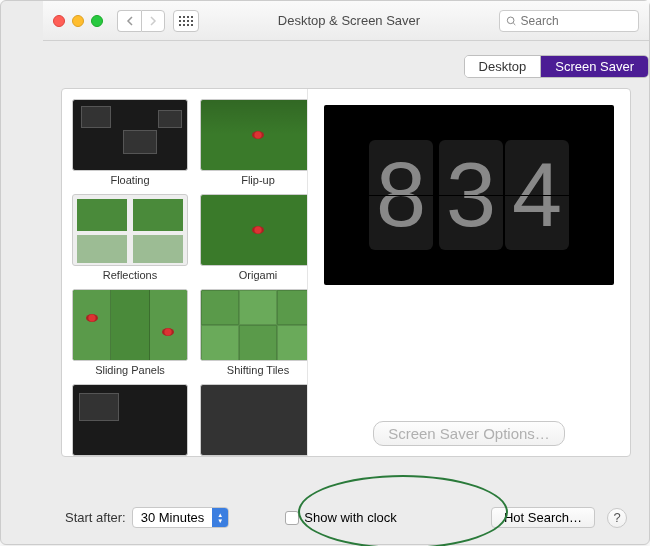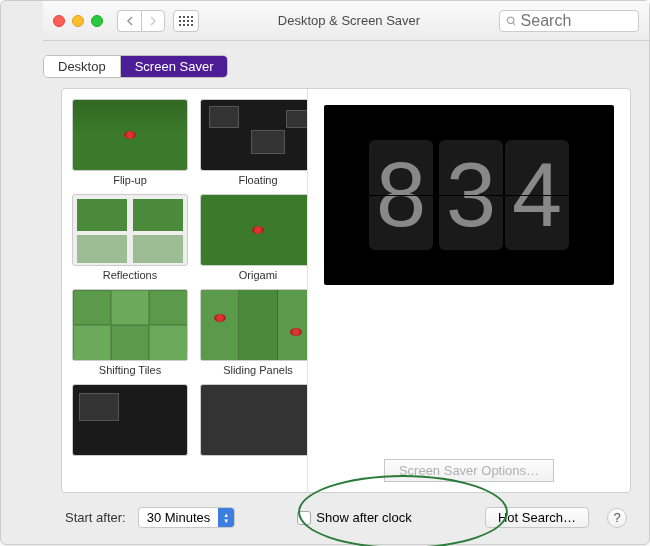--- a/index.html
+++ b/index.html
@@ -65,23 +65,23 @@
   width: 140px; height: 22px;
   background: #fff;
   border: 1px solid #ccc;
   border-radius: 4px;
   display: flex; align-items: center;
   padding: 0 6px;
   color: #999;
   gap: 4px;
 }
 .search-wrap svg { width: 12px; height: 12px; fill: #888; }
-.search-input { border: none; outline: none; width: 100%; font-size: 16px; color: #333; background: transparent; }
-
-.seg-wrap { display: flex; justify-content: flex-start; padding: 14px 0 10px; }
+.search-input { border: none; outline: none; width: 100%; font-size: 12px; color: #333; background: transparent; }
+
+.seg-wrap { display: flex; justify-content: flex-end; padding: 14px 0 10px; }
 .segmented { display: flex; border-radius: 5px; overflow: hidden; border: 1px solid #bfbfbf; }
 .seg-item { padding: 3px 14px; font-size: 13px; background: #fff; color: #333; border: none; }
 .seg-item.active { background: #4c1d95; color: #fff; }
 .seg-item:first-child { border-right: 1px solid #bfbfbf; }
 
 .panel {
   margin: 0 18px 10px;
   background: #fff;
   border: 1px solid #d0d0d0;
   border-radius: 4px;
@@ -174,31 +174,32 @@
   font-weight: 500;
   font-family: "Helvetica Neue", Arial;
   position: relative;
 }
 .flip-card::after { content:''; position:absolute; left:0; right:0; top:50%; height:1px; background:#000; }
 .spacer { flex: 1; }
 .options-btn {
   padding: 3px 14px;
   background: linear-gradient(#fdfdfd,#f1f1f1);
   border: 1px solid #c8c8c8;
-  border-radius: 0;
-  font-size: 13px;
+  border-radius: 10px;
+  font-size: 15px;
   color: #b0b0b0;
 }
 
 .bottom-bar {
   padding: 4px 22px 16px;
   display: flex;
   align-items: center;
-  gap: 12px;
+  gap: 6px;
   position: relative;
+  margin-top: 36px;
 }
 .bottom-bar label { font-size: 13px; color:#333; }
 .select-ctrl {
   display: inline-flex;
   align-items: center;
   background: #fff;
   border: 1px solid #c8c8c8;
   border-radius: 4px;
   height: 21px;
   overflow: hidden;
@@ -292,77 +293,77 @@
     <div class="segmented">
       <button class="seg-item">Desktop</button>
       <button class="seg-item active">Screen Saver</button>
     </div>
   </div>
 
   <div class="panel">
     <div class="left-list">
 
       <div class="ss-item">
+        <div class="thumb floating">
+          <div class="p p1"></div>
+            <div class="p p2"></div>
+            <div class="p p3"></div>
+        </div>
+        <div class="ss-label">Floating</div>
+      </div>
+
+      <div class="ss-item">
         <div class="thumb flipup">
             <div class="bug"></div>
           </div>
         <div class="ss-label">Flip-up</div>
-      </div>
-
-      <div class="ss-item">
-        <div class="thumb floating">
-          <div class="p p1"></div>
-            <div class="p p2"></div>
-            <div class="p p3"></div>
-        </div>
-        <div class="ss-label">Floating</div>
       </div>
 
       <div class="ss-item">
         <div class="thumb reflections">
           <div class="tile t1"></div>
             <div class="tile t2"></div>
             <div class="tile t3"></div>
             <div class="tile t4"></div>
         </div>
         <div class="ss-label">Reflections</div>
       </div>
 
       <div class="ss-item">
         <div class="thumb">
             <div class="bug"></div>
           </div>
         <div class="ss-label">Origami</div>
-      </div>
-
-      <div class="ss-item">
-        <div class="thumb shifting">
-          <div class="st s1"></div>
-            <div class="st s2"></div>
-            <div class="st s3"></div>
-          <div class="st s4"></div>
-            <div class="st s5"></div>
-            <div class="st s6"></div>
-        </div>
-        <div class="ss-label">Shifting Tiles</div>
       </div>
 
       <div class="ss-item">
         <div class="thumb sliding">
           <div class="sp">
               <div class="bug" style="left:50%;top:40%"></div>
             </div>
             <div class="sp"></div>
             <div class="sp">
               <div class="bug" style="left:50%;top:60%"></div>
             </div>
         </div>
         <div class="ss-label">Sliding Panels</div>
       </div>
 
+      <div class="ss-item">
+        <div class="thumb shifting">
+          <div class="st s1"></div>
+            <div class="st s2"></div>
+            <div class="st s3"></div>
+          <div class="st s4"></div>
+            <div class="st s5"></div>
+            <div class="st s6"></div>
+        </div>
+        <div class="ss-label">Shifting Tiles</div>
+      </div>
+
 
 
       <div class="ss-item">
         <div class="thumb bottom1">
           <div class="bp bp1"></div>
         </div>
       </div>
 
       <div class="ss-item">
         <div class="thumb bottom2"></div>
@@ -386,20 +387,20 @@
   </div>
 
   <div class="bottom-bar">
     <label>Start after:</label>
     <div class="select-ctrl">
       <span class="val">30 Minutes</span>
       <span class="arrows">▲<br>▼</span>
     </div>
     <div class="checkbox-wrap">
       <div class="checkbox"></div>
-      <span>Show after clock</span>
+      <span>Show with clock</span>
     </div>
     <button class="hot-corners-btn">Hot Search…</button>
     <div class="help-btn">?</div>
     <div class="annotation-ellipse"></div>
   </div>
 
 </div>
 
 </body></html>

